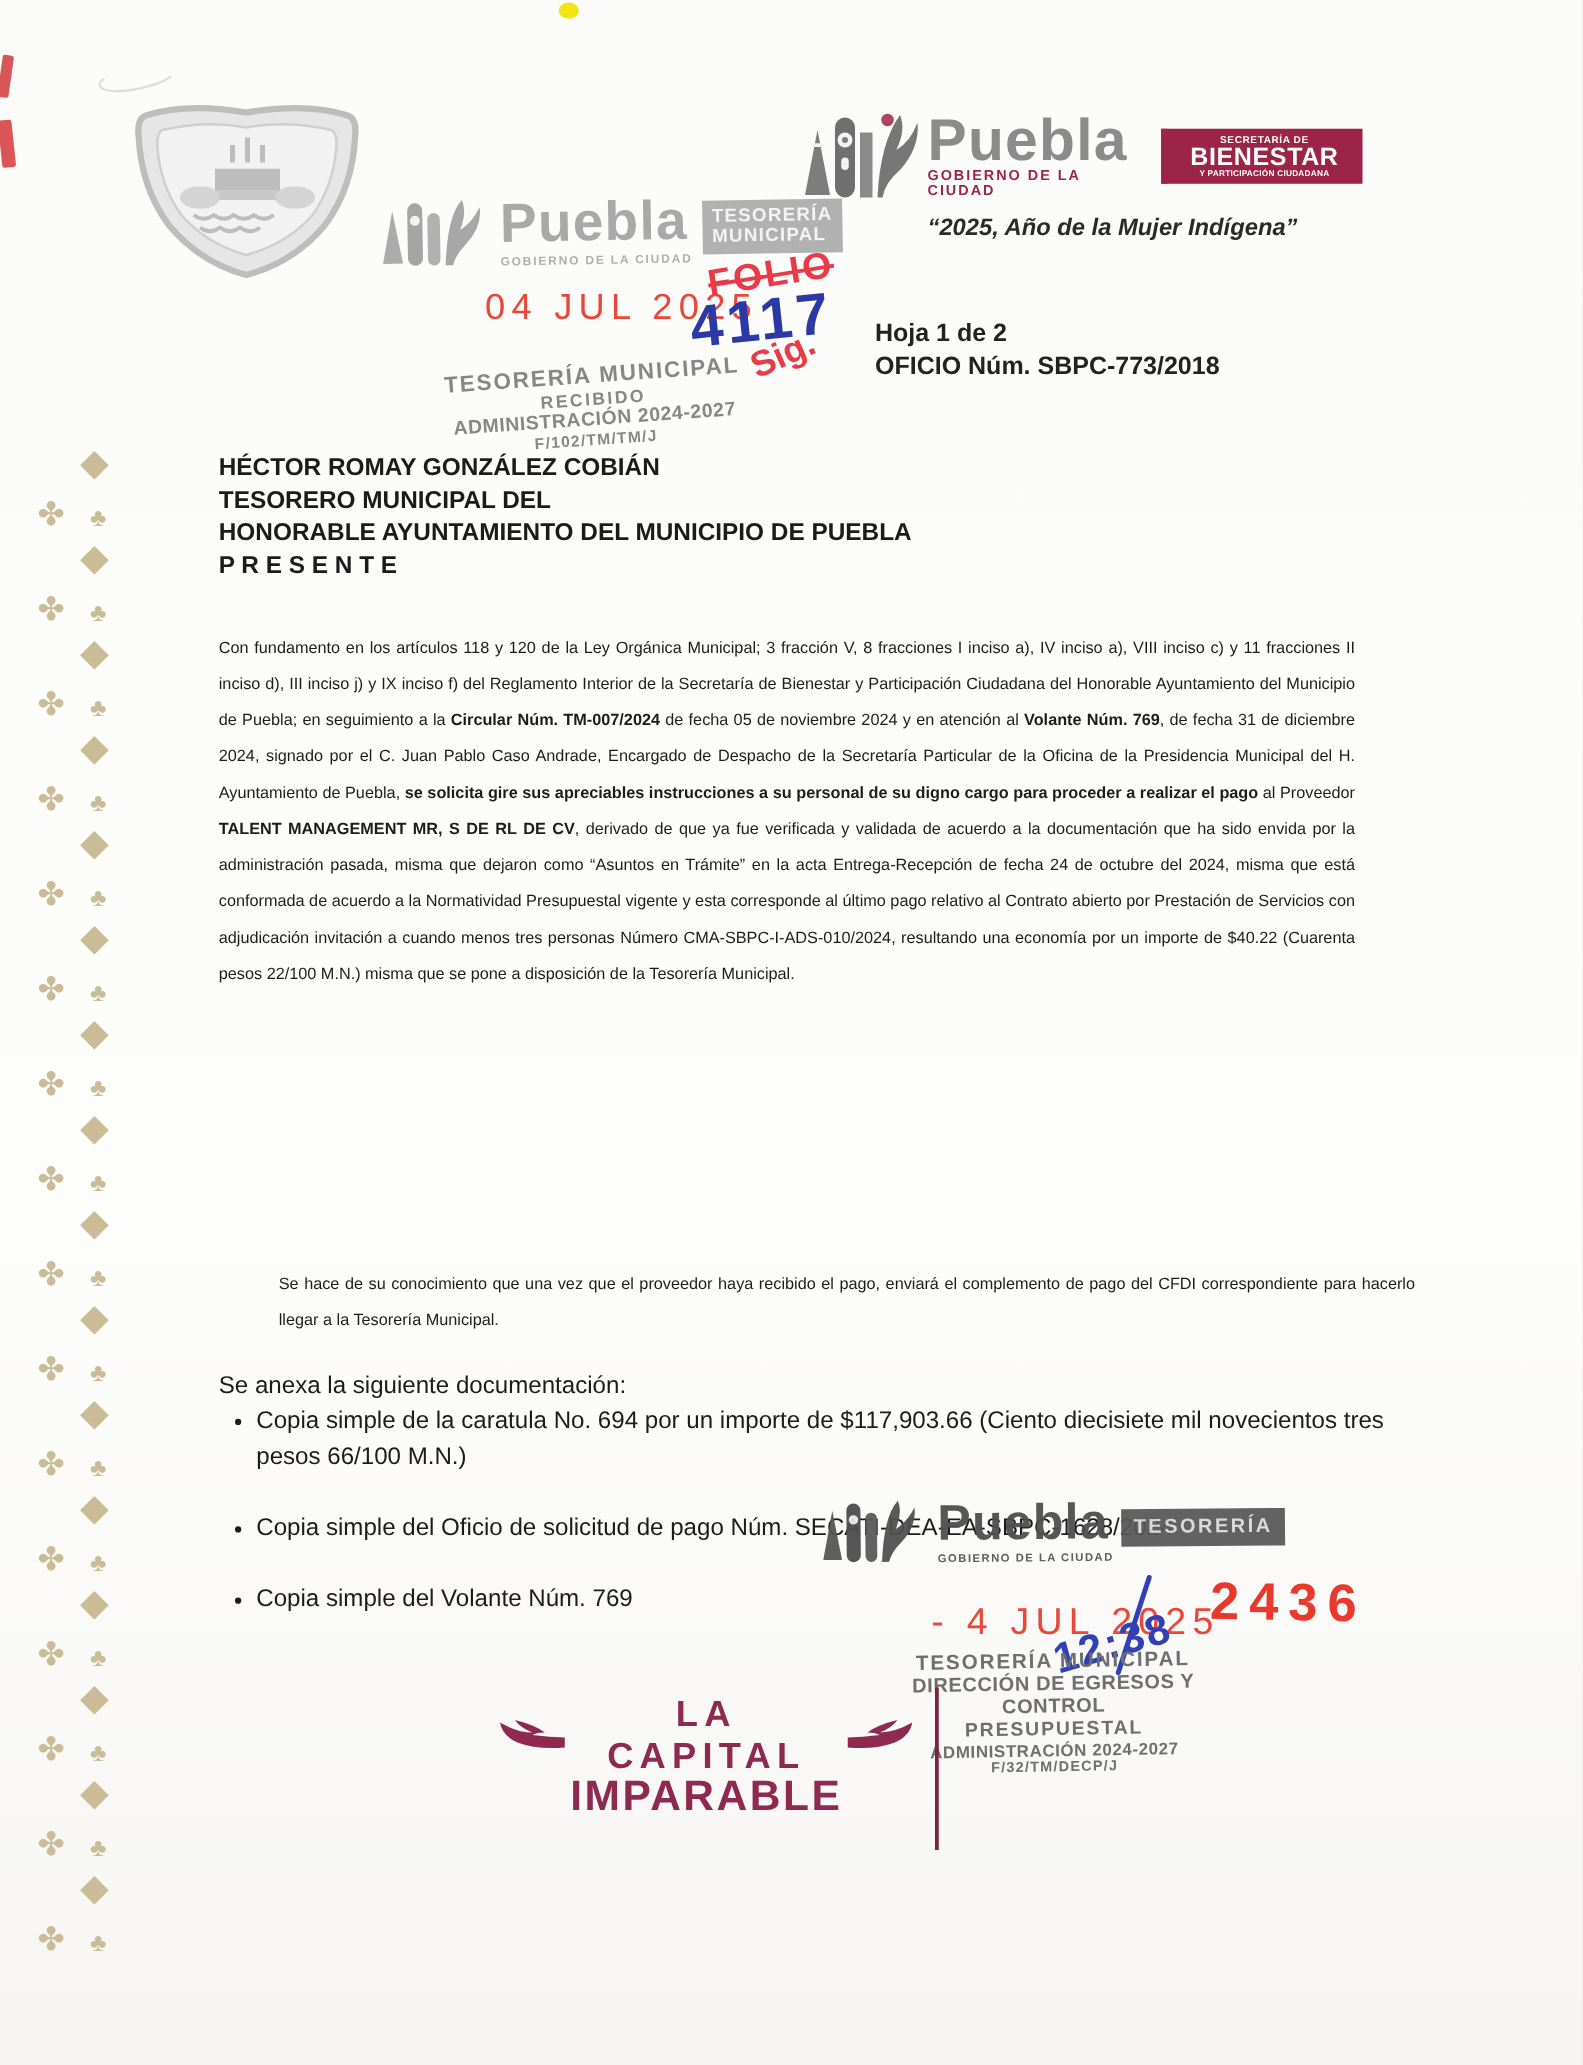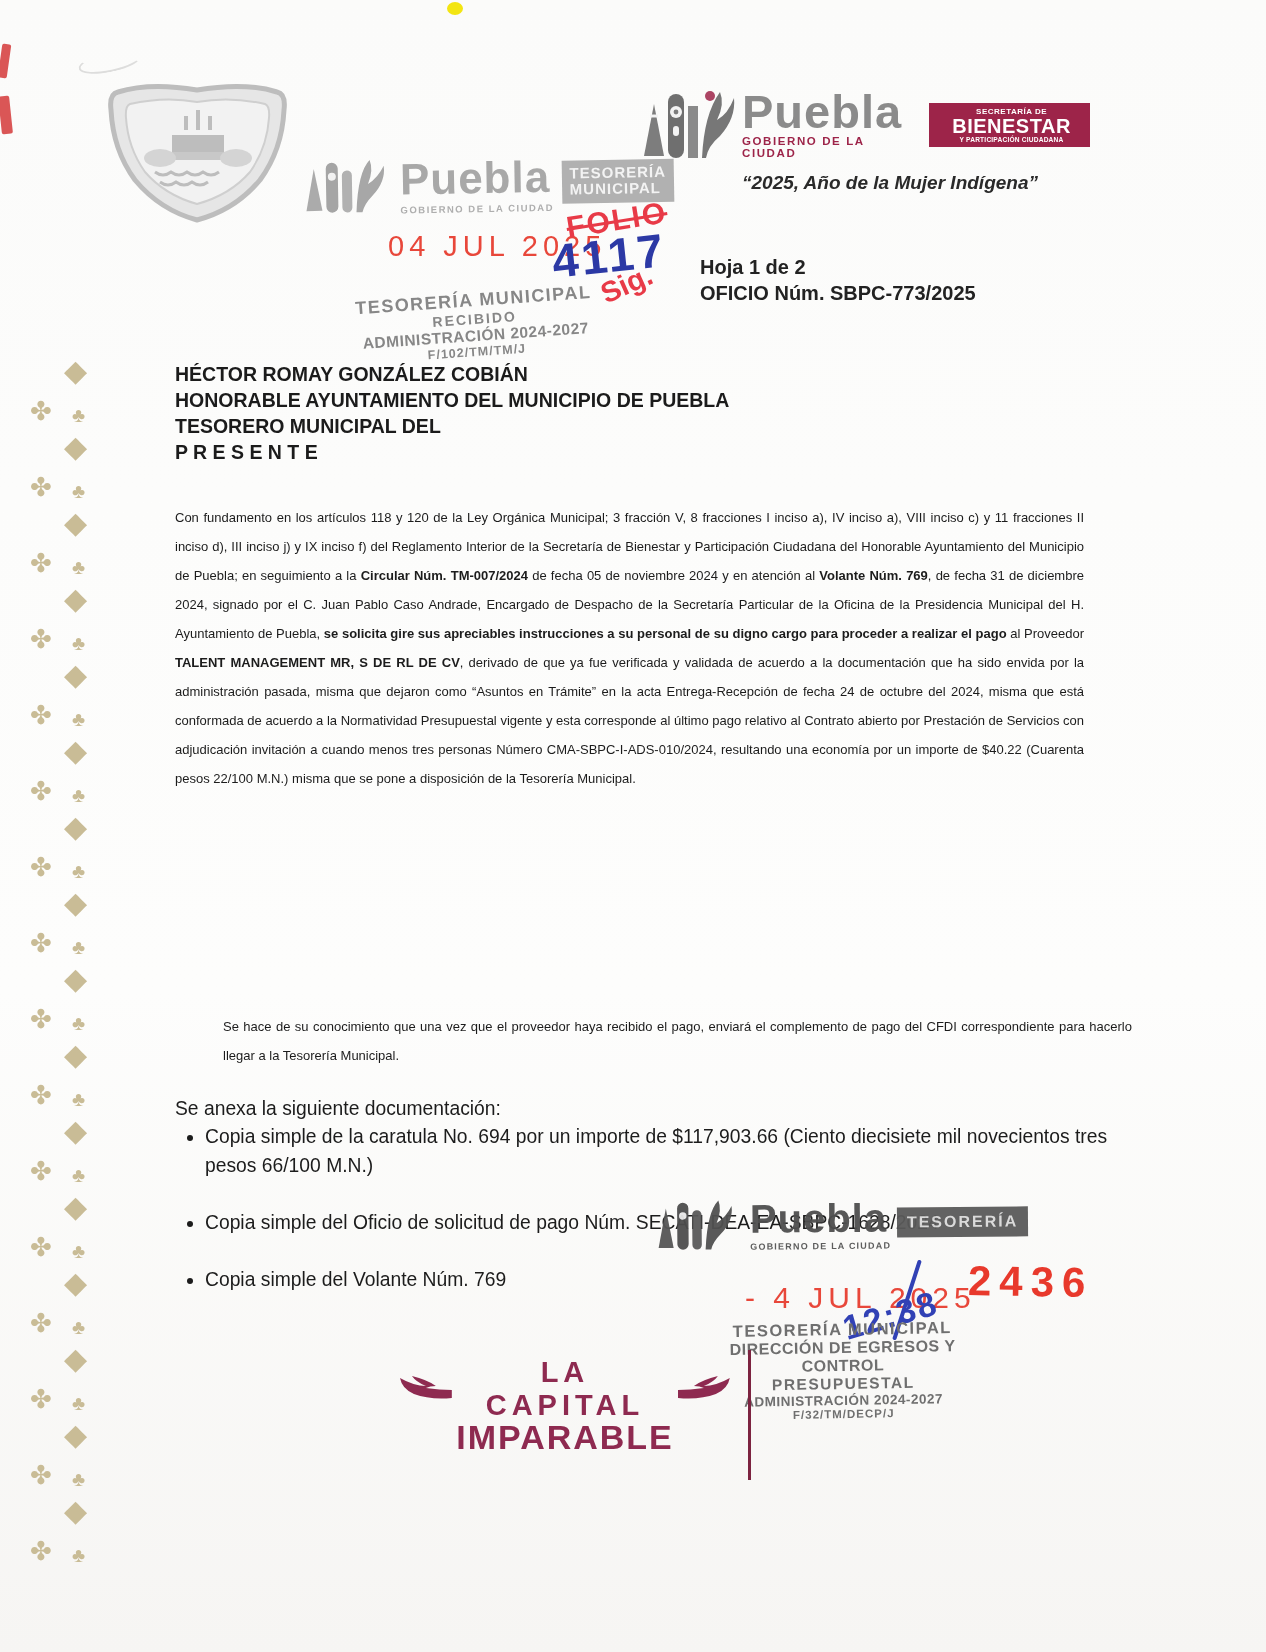--- a/index.html
+++ b/index.html
@@ -281,27 +281,27 @@
       <div class="badge-l1">SECRETARÍA DE</div>
       <div class="badge-l2">BIENESTAR</div>
       <div class="badge-l3">Y PARTICIPACIÓN CIUDADANA</div>
     </div>
   </div>
 
   <div class="abs tagline">“2025, Año de la Mujer Indígena”</div>
 
   <div class="abs pageref">
     <div>Hoja 1 de 2</div>
-    <div>OFICIO Núm. SBPC-773/2025</div>
+    <div>OFICIO Núm. SBPC-773/2018</div>
   </div>
 
   <div class="abs recipient">
       <div>HÉCTOR ROMAY GONZÁLEZ COBIÁN</div>
+      <div>TESORERO MUNICIPAL DEL</div>
       <div>HONORABLE AYUNTAMIENTO DEL MUNICIPIO DE PUEBLA</div>
-      <div>TESORERO MUNICIPAL DEL</div>
       <div>P R E S E N T E</div>
     </div>
 
   <div class="abs para"><span>Con fundamento en los artículos 118 y 120 de la Ley Orgánica Municipal; 3 fracción V, 8 fracciones I inciso a), IV inciso a), VIII inciso c) y 11 fracciones II inciso d), III inciso j) y IX inciso f) del Reglamento Interior de la Secretaría de Bienestar y Participación Ciudadana del Honorable Ayuntamiento del Municipio de Puebla; en seguimiento a la </span><strong>Circular Núm. TM-007/2024</strong><span> de fecha 05 de noviembre 2024 y en atención al </span><strong>Volante Núm. 769</strong><span>, de fecha 31 de diciembre 2024, signado por el C. Juan Pablo Caso Andrade, Encargado de Despacho de la Secretaría Particular de la Oficina de la Presidencia Municipal del H. Ayuntamiento de Puebla, </span><strong>se solicita gire sus apreciables instrucciones a su personal de su digno cargo para proceder a realizar el pago</strong><span> al Proveedor </span><strong>TALENT MANAGEMENT MR, S DE RL DE CV</strong><span>, derivado de que ya fue verificada y validada de acuerdo a la documentación que ha sido envida por la administración pasada, misma que dejaron como “Asuntos en Trámite” en la acta Entrega-Recepción de fecha 24 de octubre del 2024, misma que está conformada de acuerdo a la Normatividad Presupuestal vigente y esta corresponde al último pago relativo al Contrato abierto por Prestación de Servicios con adjudicación invitación a cuando menos tres personas Número CMA-SBPC-I-ADS-010/2024, resultando una economía por un importe de $40.22 (Cuarenta pesos 22/100 M.N.) misma que se pone a disposición de la Tesorería Municipal.</span></div>
   <div class="abs para p2">Se hace de su conocimiento que una vez que el proveedor haya recibido el pago, enviará el complemento de pago del CFDI correspondiente para hacerlo llegar a la Tesorería Municipal.</div>
   <div class="abs annex">Se anexa la siguiente documentación:</div>
   <ul class="abs bullets">
       <li>Copia simple de la caratula No. 694 por un importe de $117,903.66 (Ciento diecisiete mil novecientos tres pesos 66/100 M.N.)</li>
       <li>Copia simple del Oficio de solicitud de pago Núm. SECATI-DEA-EA-SBPC-1628/2024</li>
       <li>Copia simple del Volante Núm. 769</li>

